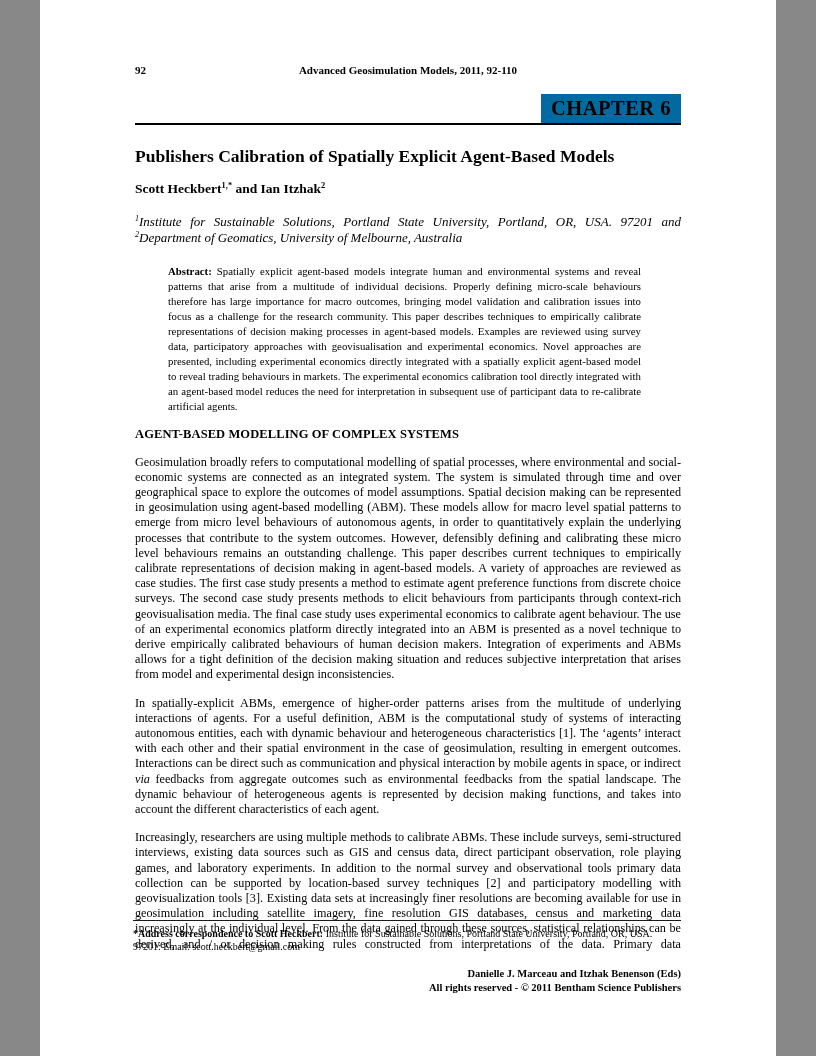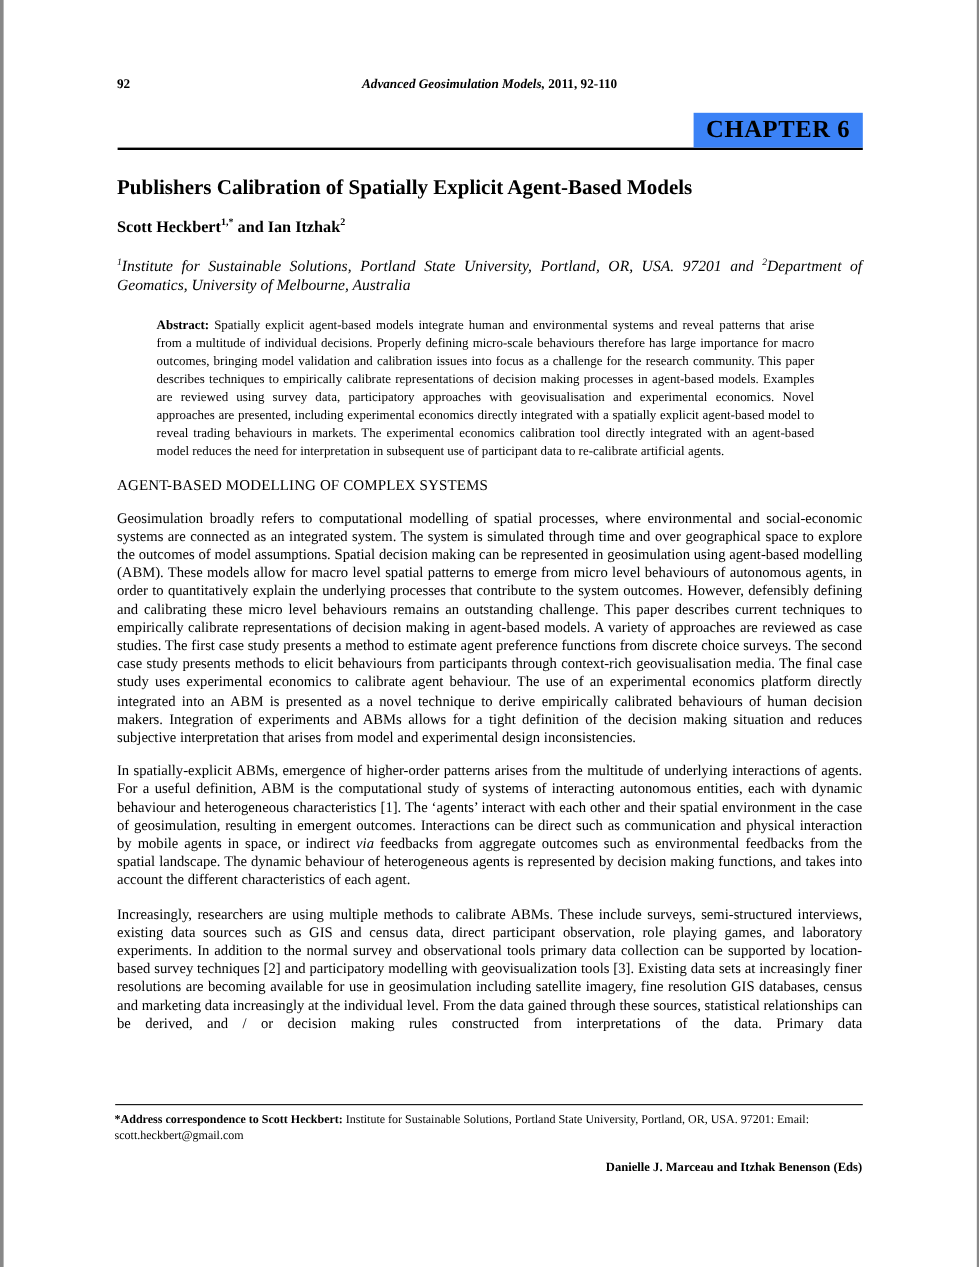--- a/index.html
+++ b/index.html
@@ -1,19 +1,19 @@
 <!DOCTYPE html>
 <html><head>
 <meta charset="utf-8">
 <style>
   * { margin: 0; padding: 0; box-sizing: border-box; }
   html, body { background: #888; }
   .page {
     position: relative;
-    width: 811px;
+    width: 736px;
     height: 1056px;
     margin: 0 auto;
     background: #ffffff;
     color: #000000;
     font-family: "Liberation Serif", "DejaVu Serif", serif;
     padding: 64px 95px 0 95px;
     overflow: hidden;
   }
   
   .running-head { position: relative; height: 14px; font-size: 11px; font-weight: bold; }
@@ -35,56 +35,57 @@
   .affiliation { margin-top: 17px; font-size: 13px; font-style: italic; line-height: 16px; text-align: justify; }
   sup { font-size: 0.62em; vertical-align: super; line-height: 0; }
   
   .abstract {
     margin: 18px 40px 0 33px;
     font-size: 10.8px;
     line-height: 15px;
     text-align: justify;
   }
   
-  .section-heading { margin-top: 13px; font-size: 12.5px; font-weight: normal; letter-spacing: 0.1px; }
+  .section-heading { margin-top: 13px; font-size: 12.5px; font-weight: bold; letter-spacing: 0.1px; }
   .body-para { margin-top: 13px; font-size: 12.2px; line-height: 15.2px; text-align: justify; }
   .body-para.continues { text-align-last: justify; }
   
   .footnote-area { position: absolute; left: 93px; right: 95px; top: 920px; border-top: 1.5px solid #1a1a1a; padding-top: 6px; }
   .footnote { font-size: 10px; line-height: 13px; }
   .bottom-center { margin-top: 14px; text-align: right; font-size: 10.5px; font-weight: bold; line-height: 13.5px; }
 </style>
 </head>
 <body>
 
 <div class="page">
 
   <div class="running-head">
     <span class="page-num">92</span>
-    <div class="journal-line"><span style="font-weight: bold; font-style: italic; text-align: center;">Advanced Geosimulation Models,</span><span style="font-weight: bold;"> 2011, 92-110</span></div>
+    <div class="journal-line"><span style="font-weight: bold;  text-align: center;">Advanced Geosimulation Models,</span><span style="font-weight: bold;"> 2011, 92-110</span></div>
   </div>
 
   <div class="chapter-row">
-    <span class="chapter-box" style="background-color: #3b82f6;">CHAPTER 6</span>
+    <span class="chapter-box" style="background-color: #0369a1;">CHAPTER 6</span>
   </div>
 
   <h1 class="paper-title">Publishers Calibration of Spatially Explicit Agent-Based Models</h1>
 
   <div class="authors"><span>Scott Heckbert</span><sup>1,*</sup><span> and Ian Itzhak</span><sup>2</sup></div>
 
   <div class="affiliation"><sup>1</sup><span>Institute for Sustainable Solutions, Portland State University, Portland, OR, USA. 97201 and </span><sup>2</sup><span>Department of Geomatics, University of Melbourne, Australia</span></div>
 
   <div class="abstract"><span style="font-weight: bold;">Abstract:</span><span> Spatially explicit agent-based models integrate human and environmental systems and reveal patterns that arise from a multitude of individual decisions. Properly defining micro-scale behaviours therefore has large importance for macro outcomes, bringing model validation and calibration issues into focus as a challenge for the research community. This paper describes techniques to empirically calibrate representations of decision making processes in agent-based models. Examples are reviewed using survey data, participatory approaches with geovisualisation and experimental economics. Novel approaches are presented, including experimental economics directly integrated with a spatially explicit agent-based model to reveal trading behaviours in markets. The experimental economics calibration tool directly integrated with an agent-based model reduces the need for interpretation in subsequent use of participant data to re-calibrate artificial agents.</span></div>
 
   <h2 class="section-heading">AGENT-BASED MODELLING OF COMPLEX SYSTEMS</h2>
 
   <p class="body-para"><span>Geosimulation broadly refers to computational modelling of spatial processes, where environmental and social-economic systems are connected as an integrated system. The system is simulated through time and over geographical space to explore the outcomes of model assumptions. Spatial decision making can be represented in geosimulation using agent-based modelling (ABM). These models allow for macro level spatial patterns to emerge from micro level behaviours of autonomous agents, in order to quantitatively explain the underlying processes that contribute to the system outcomes. However, defensibly defining and calibrating these micro level behaviours remains an outstanding challenge. This paper describes current techniques to empirically calibrate representations of decision making in agent-based models. A variety of approaches are reviewed as case studies. The first case study presents a method to estimate agent preference functions from discrete choice surveys. The second case study presents methods to elicit behaviours from participants through context-rich geovisualisation media. The final case study uses experimental economics to calibrate agent behaviour. The use of an experimental economics platform directly integrated into an ABM is presented as a novel technique to derive empirically calibrated behaviours of human decision makers. Integration of experiments and ABMs allows for a tight definition of the decision making situation and reduces subjective interpretation that arises from model and experimental design inconsistencies.</span></p>
   <p class="body-para"><span>In spatially-explicit ABMs, emergence of higher-order patterns arises from the multitude of underlying interactions of agents. For a useful definition, ABM is the computational study of systems of interacting autonomous entities, each with dynamic behaviour and heterogeneous characteristics [1]. The ‘agents’ interact with each other and their spatial environment in the case of geosimulation, resulting in emergent outcomes. Interactions can be direct such as communication and physical interaction by mobile agents in space, or indirect </span><span style="font-style: italic;">via</span><span> feedbacks from aggregate outcomes such as environmental feedbacks from the spatial landscape. The dynamic behaviour of heterogeneous agents is represented by decision making functions, and takes into account the different characteristics of each agent.</span></p>
   <p class="body-para continues"><span>Increasingly, researchers are using multiple methods to calibrate ABMs. These include surveys, semi-structured interviews, existing data sources such as GIS and census data, direct participant observation, role playing games, and laboratory experiments. In addition to the normal survey and observational tools primary data collection can be supported by location-based survey techniques [2] and participatory modelling with geovisualization tools [3]. Existing data sets at increasingly finer resolutions are becoming available for use in geosimulation including satellite imagery, fine resolution GIS databases, census and marketing data increasingly at the individual level. From the data gained through these sources, statistical relationships can be derived, and / or decision making rules constructed from interpretations of the data. Primary data</span></p>
 
   <div class="footnote-area">
     <div class="footnote"><span style="font-weight: bold;">*Address correspondence to Scott Heckbert:</span><span> Institute for Sustainable Solutions, Portland State University, Portland, OR, USA.  97201: Email: scott.heckbert@gmail.com</span></div>
     <div class="bottom-center">
       <div>Danielle J. Marceau and Itzhak Benenson (Eds)</div>
+      <div>All rights reserved - © 2011 Bentham Science Publishers</div>
     </div>
   </div>
 
 </div>
 
 </body></html>

